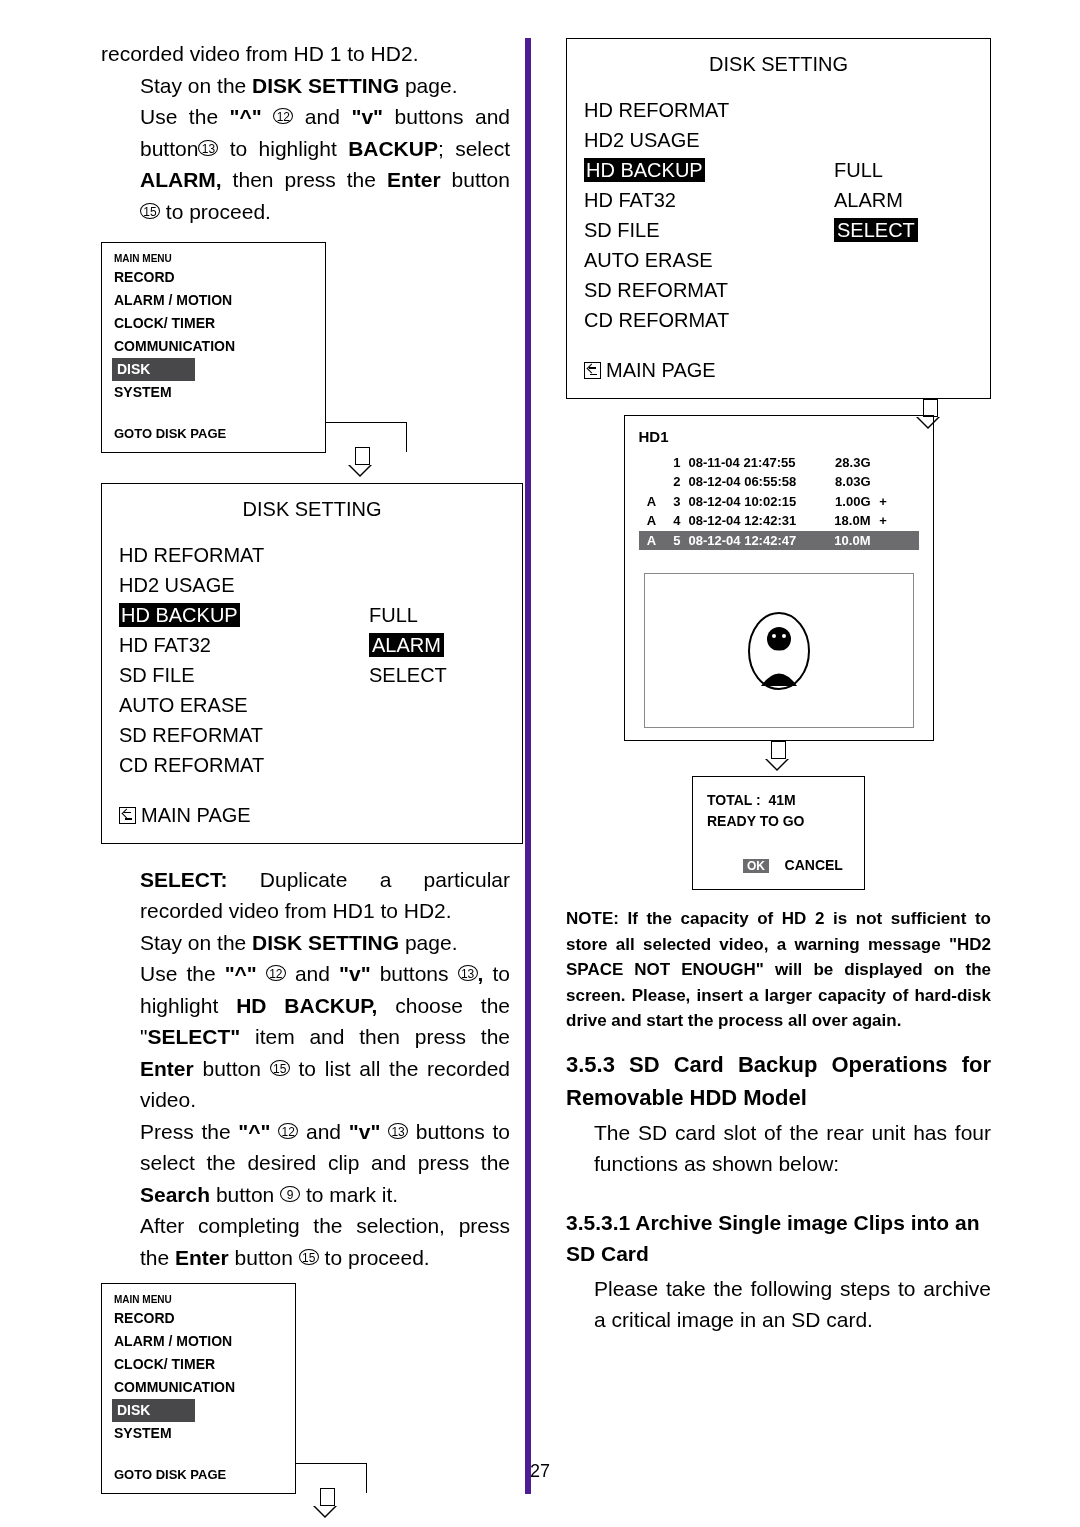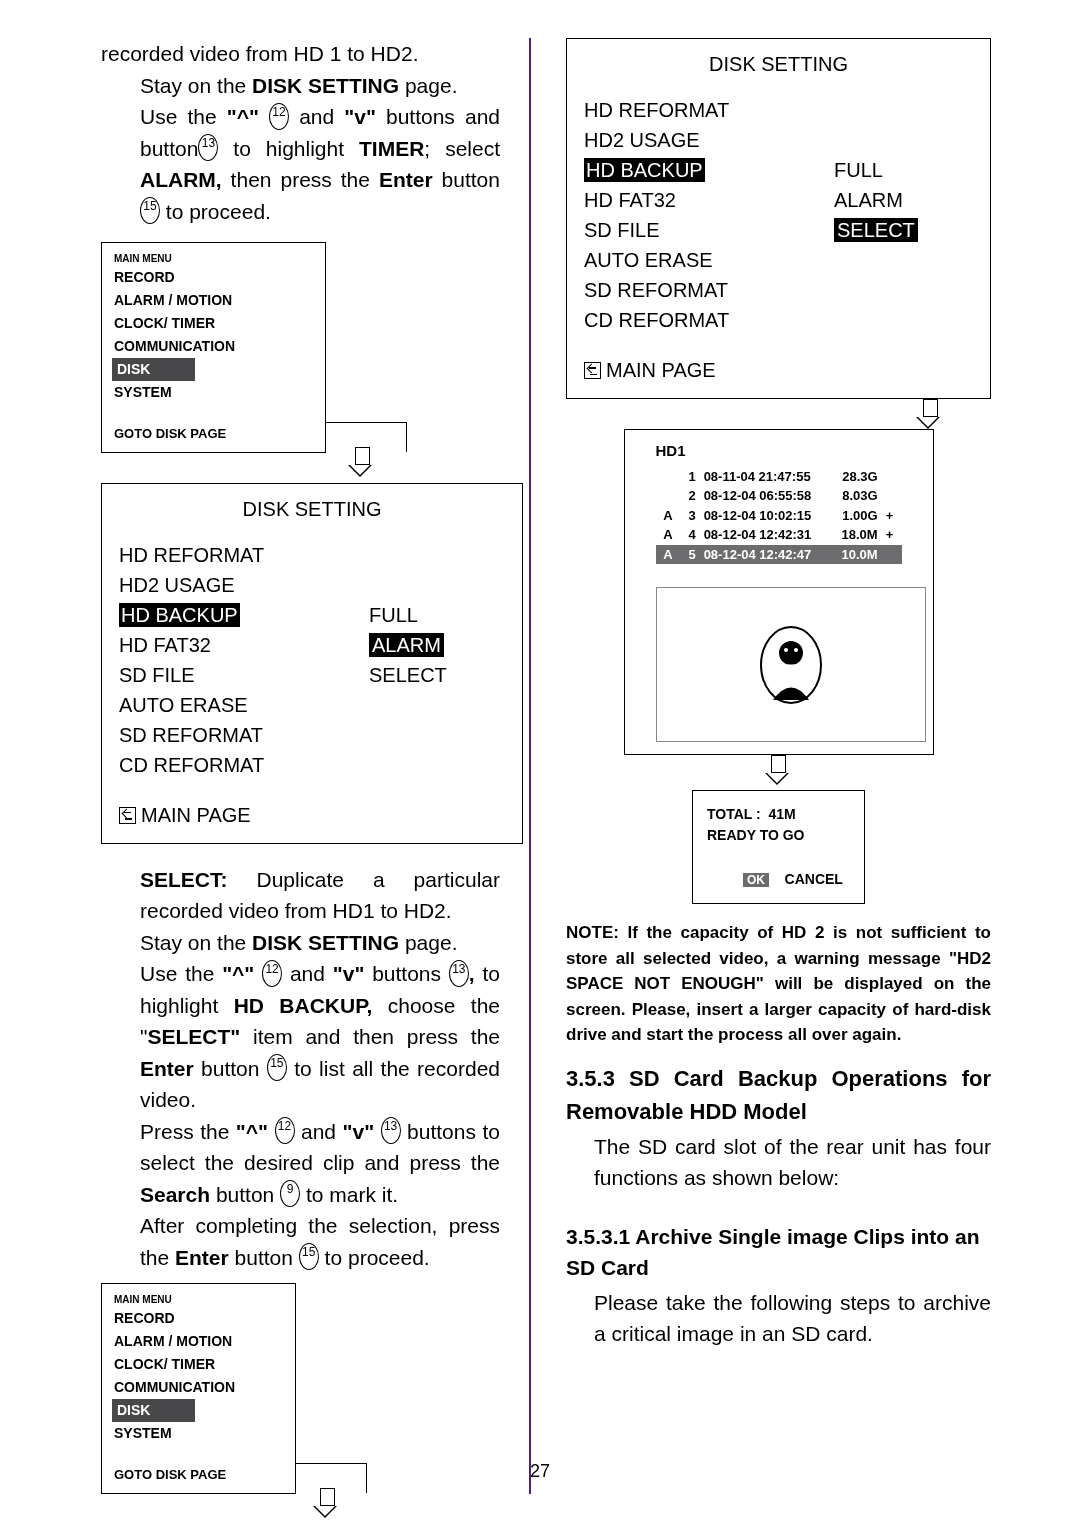--- a/index.html
+++ b/index.html
@@ -13,33 +13,33 @@
       line-height: 1.5;
       padding: 38px 97px 30px 101px;
       position: relative;
     }
     .columns {
       display: flex;
       gap: 35px;
     }
     .col-left {
       width: 430px;
-      border-right: 2px solid #4c1d95;
-      padding-right: 29px;
+      border-right: 6px solid #4c1d95;
+      padding-right: 15px;
     }
     .col-right {
       width: 430px;
     }
     .indent1 { padding-left: 39px; }
     .justified { text-align: justify; }
     .bold { font-weight: bold; }
     .circled {
       display: inline-block;
       width: 20px;
-      height: 27px;
+      height: 16px;
       border: 1.5px solid #000;
       border-radius: 50%;
       text-align: center;
       line-height: 17px;
       font-size: 12px;
       vertical-align: middle;
       position: relative;
       top: -2px;
     }
     .spacer-md { height: 20px; }
@@ -161,22 +161,22 @@
       background: #000;
     }
     .arrow-down-standalone {
       display: flex;
       flex-direction: column;
       align-items: center;
     }
     .hd1-box {
       border: 1px solid #000;
       width: 310px;
-      margin: 30px auto 0;
-      padding: 10px 31px 12px;
+      margin: 16px auto 0;
+      padding: 10px 14px 12px;
       font-size: 13px;
     }
     .hd1-title { font-size: 15px; font-weight: bold; margin-bottom: 4px; }
     .hd1-row { display: flex; padding: 0; font-weight: bold; }
     .hd1-row.sel { background: #6c6c6e; color: #fff; }
     .hd1-c1 { width: 26px; text-align: center; }
     .hd1-c2 { width: 16px; text-align: right; }
     .hd1-c3 { width: 135px; padding-left: 8px; }
     .hd1-c4 { width: 55px; text-align: right; }
     .hd1-c5 { width: 25px; text-align: center; }
@@ -231,21 +231,21 @@
 
   <div class="col-left">
     <p>recorded video from HD 1 to HD2.</p>
     <div class="indent1">
       <p class="justified">
         <span>Stay on the </span><span class="bold">DISK SETTING</span><span> page.</span>
       </p>
       <p class="justified">
         <span>Use the </span><span class="bold">"^"</span>
         <span class="circled">12</span>
-        <span> and </span><span class="bold">"v"</span><span> buttons and button</span><span class="circled">13</span><span> to highlight </span><span class="bold">TIMER</span><span>; select </span><span class="bold">ALARM,</span><span> then press the </span><span class="bold">Enter</span><span> button </span><span class="circled">15</span><span> to proceed.</span>
+        <span> and </span><span class="bold">"v"</span><span> buttons and button</span><span class="circled">13</span><span> to highlight </span><span class="bold">BACKUP</span><span>; select </span><span class="bold">ALARM,</span><span> then press the </span><span class="bold">Enter</span><span> button </span><span class="circled">15</span><span> to proceed.</span>
       </p>
     </div>
 
     <div class="menu-box rel">
       <div class="menu-title">MAIN MENU</div>
       <div class="menu-item">RECORD</div>
       <div class="menu-item">ALARM / MOTION</div>
       <div class="menu-item">CLOCK/ TIMER</div>
       <div class="menu-item">COMMUNICATION</div>
       <div class="menu-item selected">DISK</div>

